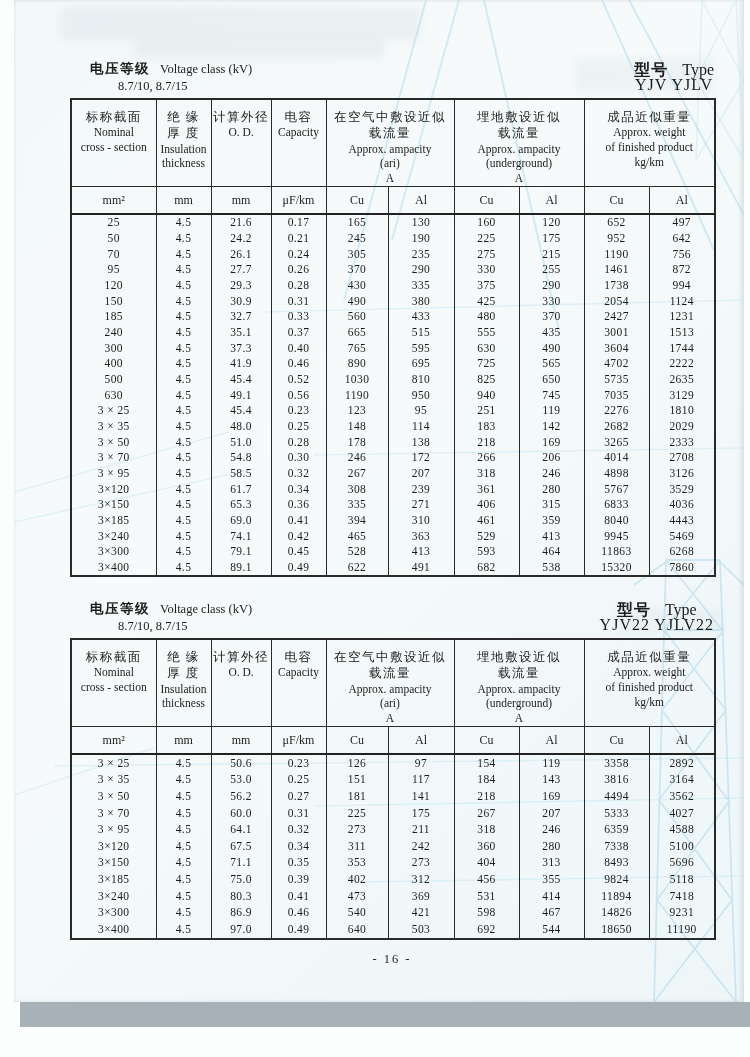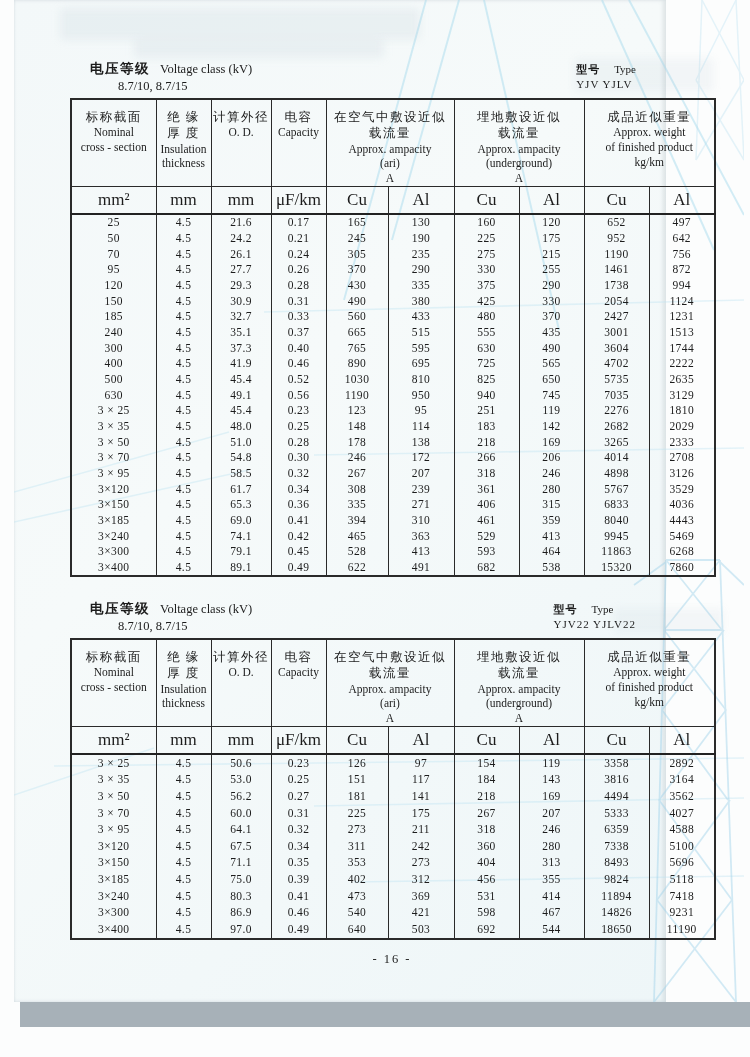--- a/index.html
+++ b/index.html
@@ -3,51 +3,51 @@
 <meta charset="utf-8">
 <style>
   html,body { margin:0; padding:0; }
   body {
     width:750px; height:1057px; position:relative; overflow:hidden;
     background:#fcfdfd;
     font-family:"Liberation Serif","DejaVu Serif",serif;
     color:#1c1c1c;
   }
   .page {
-    position:absolute; left:14px; top:0; width:652px; height:1002px;
+    position:absolute; left:14px; top:0; width:730px; height:1002px;
     background:linear-gradient(135deg,#f3f8f9 0%,#f6fafa 40%,#eef6f8 100%);
     box-shadow:inset -3px 0 4px rgba(110,130,140,.18), inset 1px 0 2px rgba(150,170,180,.15);
   }
   .scan-band {
     position:absolute; left:20px; top:1002px; width:730px; height:25px;
     background:#a7b1b8; filter:blur(.6px);
   }
   .watermark { position:absolute; inset:0; pointer-events:none; }
   .smudge { position:absolute; background:rgba(165,185,200,.15); filter:blur(4px); border-radius:4px; }
 
   .caption { position:absolute; line-height:16px; }
   .cap-cn { font-weight:bold; font-size:13.5px; letter-spacing:1.5px; }
   .cap-en { font-size:12.5px; margin-left:10px; }
   .cap-val { font-size:12.5px; margin-left:20px; }
-  .type-block { position:absolute; text-align:left; line-height:15px; font-size:11px; }
+  .type-block { position:absolute; text-align:center; line-height:15px; font-size:16px; }
   .type-cn { font-weight:bold; letter-spacing:1px; margin-right:14px; }
   .type-models { letter-spacing:1px; }
 
   table.spec {
     position:absolute; border-collapse:collapse; table-layout:fixed;
     width:644px; left:56px; background:transparent;
   }
   table.spec, table.spec th { border:1px solid #2a2a2a; }
   table.spec { border-width:2px; }
   table.spec thead { border-bottom:2px solid #222; }
   table.spec th { font-weight:normal; padding:0; }
   .grp { vertical-align:top; padding-top:9px !important; line-height:1.3; }
   .grp .cn { font-size:12.5px; letter-spacing:1.5px; display:block; }
   .grp .en { font-size:11.5px; letter-spacing:0; display:block; }
-  .unit-row th { height:26px; font-size:17px; }
+  .unit-row th { height:26px; font-size:12px; }
   table.spec tbody td {
     border:none; border-left:1px solid #2a2a2a;
     text-align:center; padding:0; font-size:11.5px; letter-spacing:.4px;
     line-height:1;
   }
   #table1 tbody td { height:15.66px; }
   #table2 tbody td { height:16.6px; }
 
   .footer {
     position:absolute; left:56px; width:644px; text-align:center;

